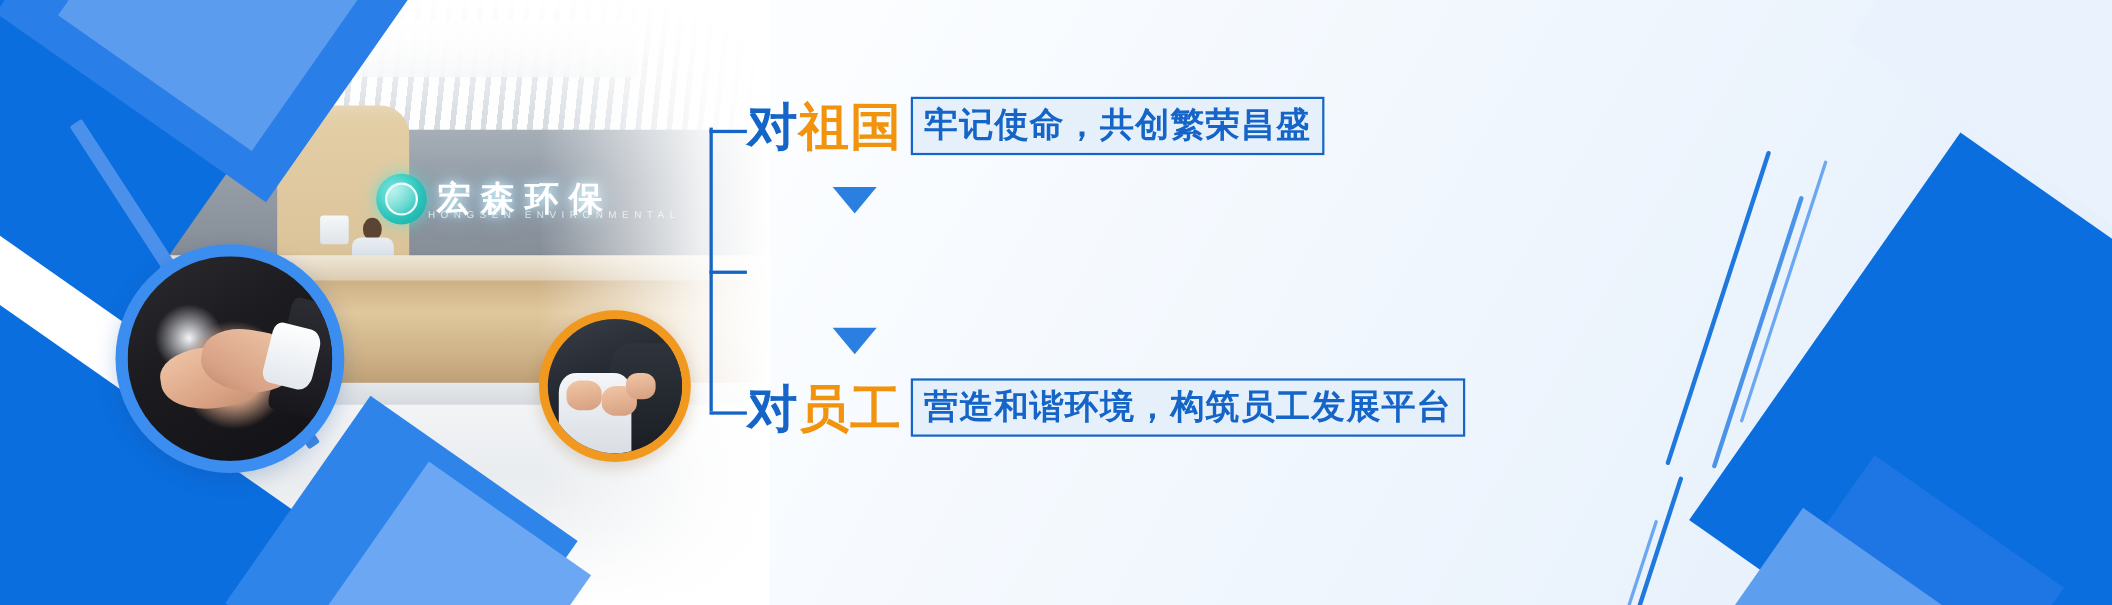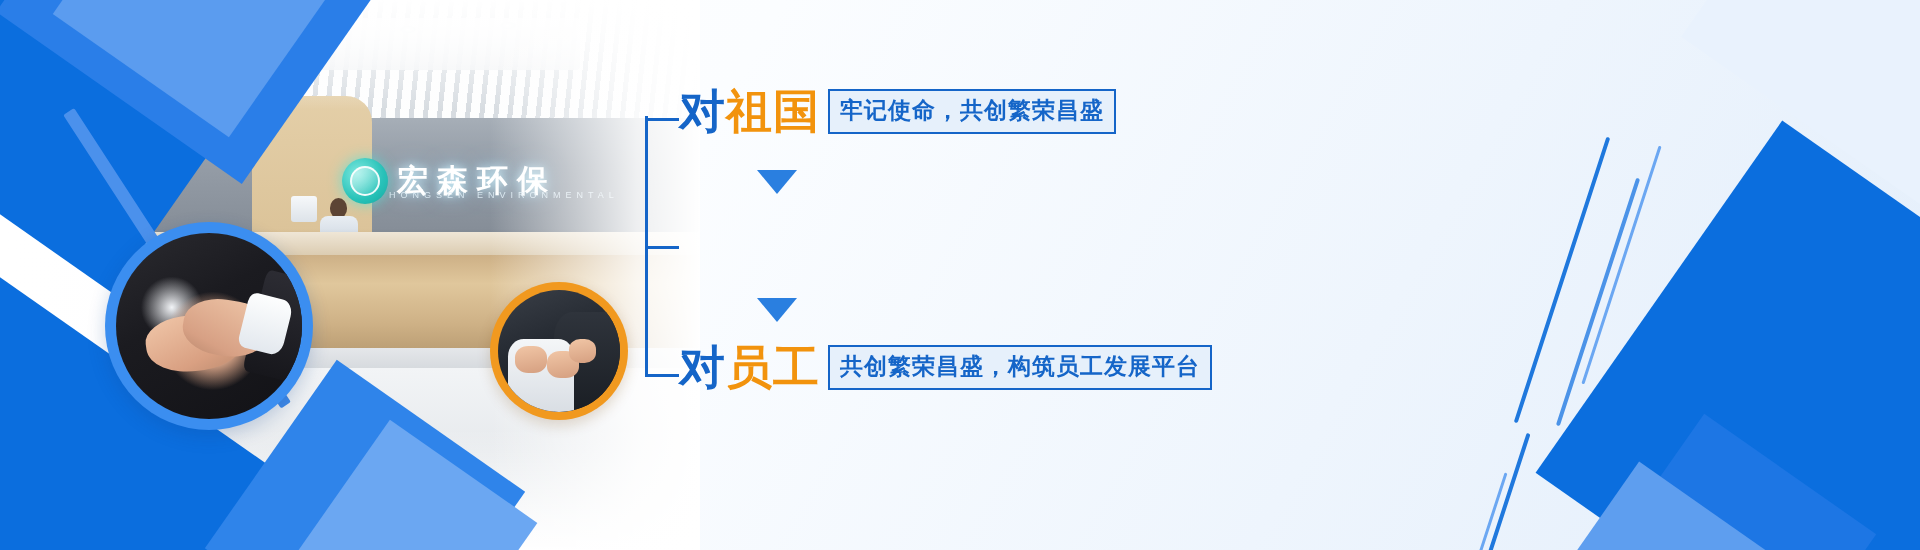--- a/index.html
+++ b/index.html
@@ -276,21 +276,21 @@
     margin-right:8px;
   }
   .key .k-blue{color:#1565c8;}
   .key .k-orange{color:#f2930d;}
 
   .stmt{
     display:inline-block;
     background:#e6f0fb;
     border:2px solid #1565c8;
     color:#1565c8;
-    font-size:23px;font-weight:700;letter-spacing:1px;line-height:1;
+    font-size:31px;font-weight:700;letter-spacing:1px;line-height:1;
     padding:8px 10px 10px 10px;
     font-family:Liberation Serif, serif;
   }
 
   .arrow{
     position:absolute;width:0;height:0;
     border-left:20px solid transparent;
     border-right:20px solid transparent;
     border-top:24px solid #2a7fe0;
   }
@@ -392,17 +392,17 @@
 
     <div class="row row-2">
     </div>
 
     <div class="arrow arrow-2"></div>
 
     <div class="row row-3">
       <span class="key">
         <span class="k-blue">对</span><span class="k-orange">员工</span>
       </span>
-      <span class="stmt">共创繁荣昌盛，构筑员工发展平台</span>
+      <span class="stmt">营造和谐环境，构筑员工发展平台</span>
     </div>
   </div>
 
 </div>
 
 </body></html>

